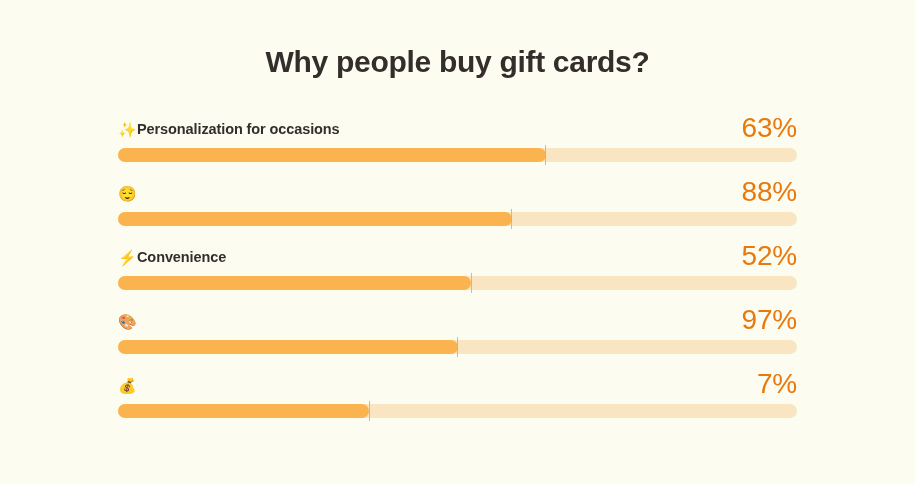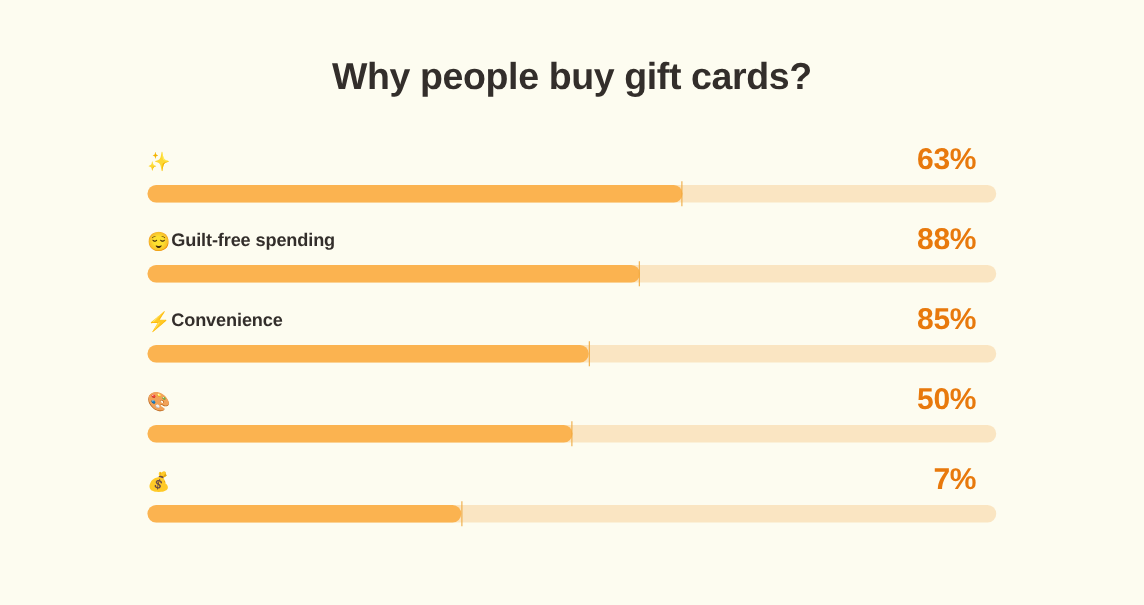--- a/index.html
+++ b/index.html
@@ -66,24 +66,24 @@
   .row-label {
     font-size: 14.5px;
     font-weight: bold;
     color: #332E2B;
     letter-spacing: -0.1px;
     white-space: nowrap;
   }
 
   .row-value {
     position: absolute;
-    right: 16px;
+    right: 0;
     top: -2px;
-    font-size: 24px;
-    font-weight: bold;
+    font-size: 28px;
+    font-weight: normal;
     color: #E8790C;
     letter-spacing: -0.2px;
     line-height: 24px;
   }
 
   .bar-track {
     position: absolute;
     left: 0;
     top: 30px;
     width: 679px;
@@ -116,56 +116,56 @@
 
 <div class="chart-card">
 
   <div class="chart-title">Why people buy gift cards?</div>
 
   <div class="rows">
 
     <div class="row">
       <div class="row-head">
         <span class="row-emoji">✨</span>
+        <span class="row-label">Personalization for occasions</span>
         <span class="row-value">63%</span>
       </div>
       <div class="bar-track">
         <div class="bar-fill" style="width: 63%;"></div>
         <div class="bar-marker" style="left: calc(63% - 0.5px);"></div>
       </div>
     </div>
 
     <div class="row">
       <div class="row-head">
         <span class="row-emoji">😌</span>
-        <span class="row-label">Guilt-free spending</span>
         <span class="row-value">88%</span>
       </div>
       <div class="bar-track">
         <div class="bar-fill" style="width: 58%;"></div>
         <div class="bar-marker" style="left: calc(58% - 0.5px);"></div>
       </div>
     </div>
 
     <div class="row">
       <div class="row-head">
         <span class="row-emoji">⚡</span>
         <span class="row-label">Convenience</span>
-        <span class="row-value">85%</span>
+        <span class="row-value">52%</span>
       </div>
       <div class="bar-track">
         <div class="bar-fill" style="width: 52%;"></div>
         <div class="bar-marker" style="left: calc(52% - 0.5px);"></div>
       </div>
     </div>
 
     <div class="row">
       <div class="row-head">
         <span class="row-emoji">🎨</span>
-        <span class="row-value">50%</span>
+        <span class="row-value">97%</span>
       </div>
       <div class="bar-track">
         <div class="bar-fill" style="width: 50%;"></div>
         <div class="bar-marker" style="left: calc(50% - 0.5px);"></div>
       </div>
     </div>
 
     <div class="row">
       <div class="row-head">
         <span class="row-emoji">💰</span>

